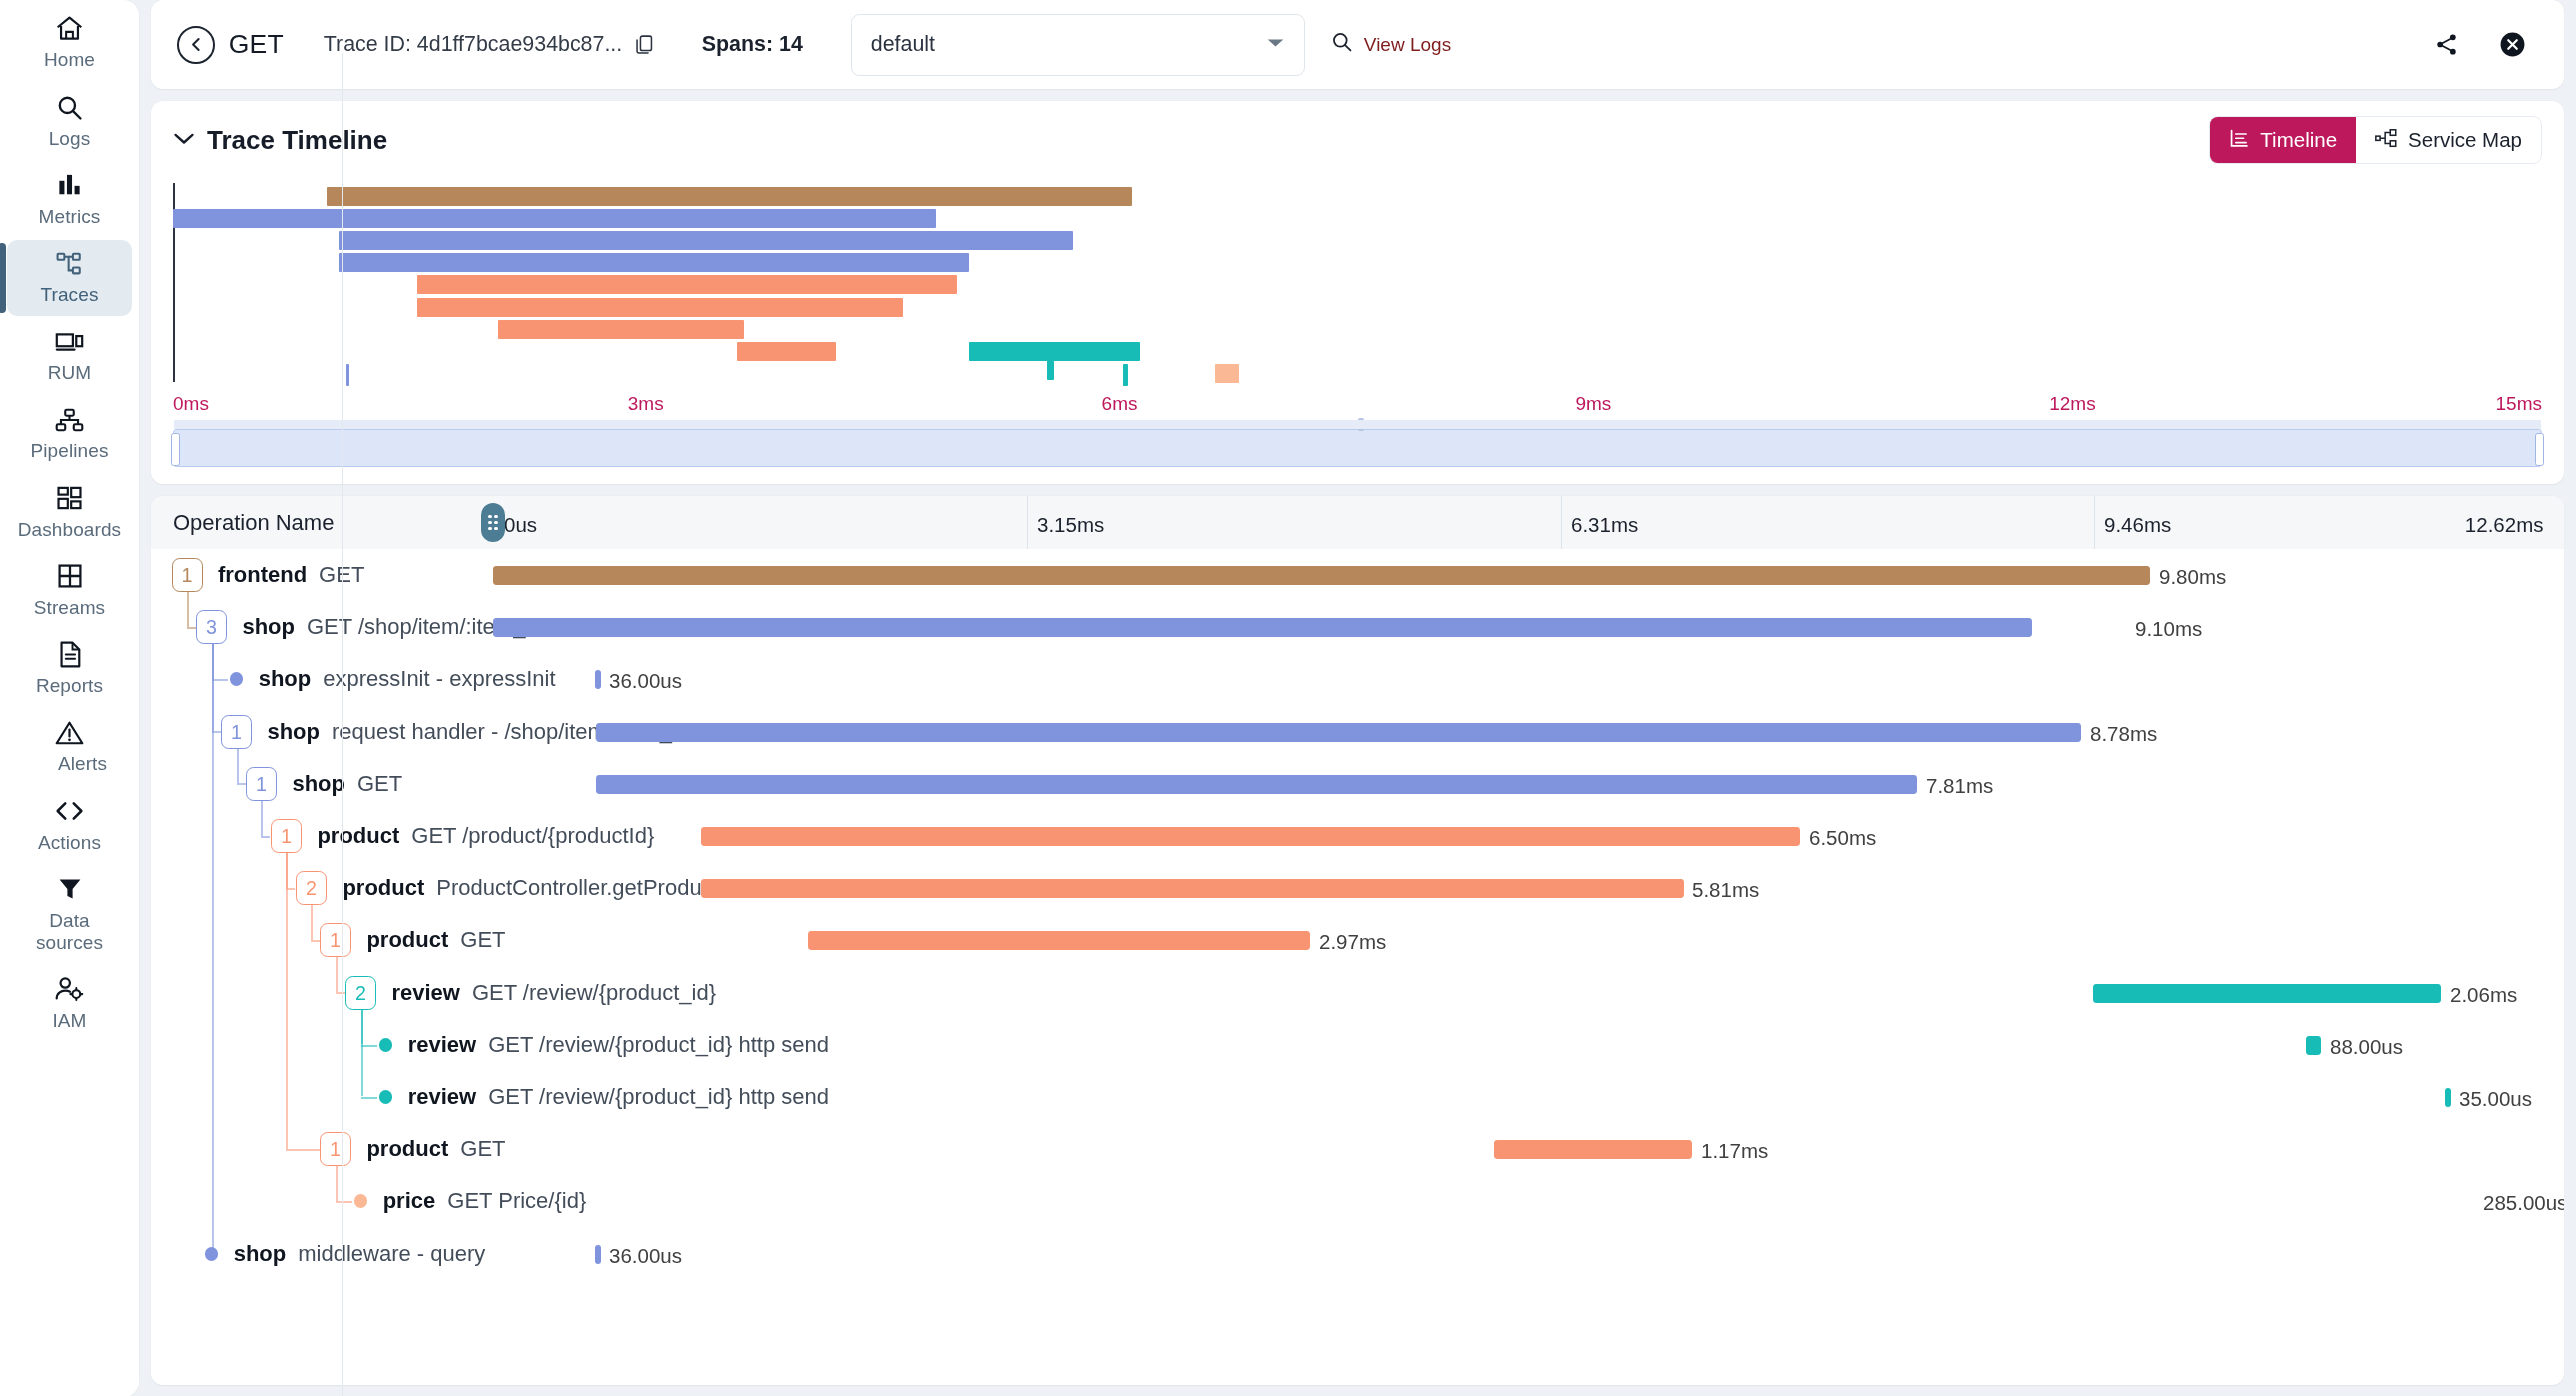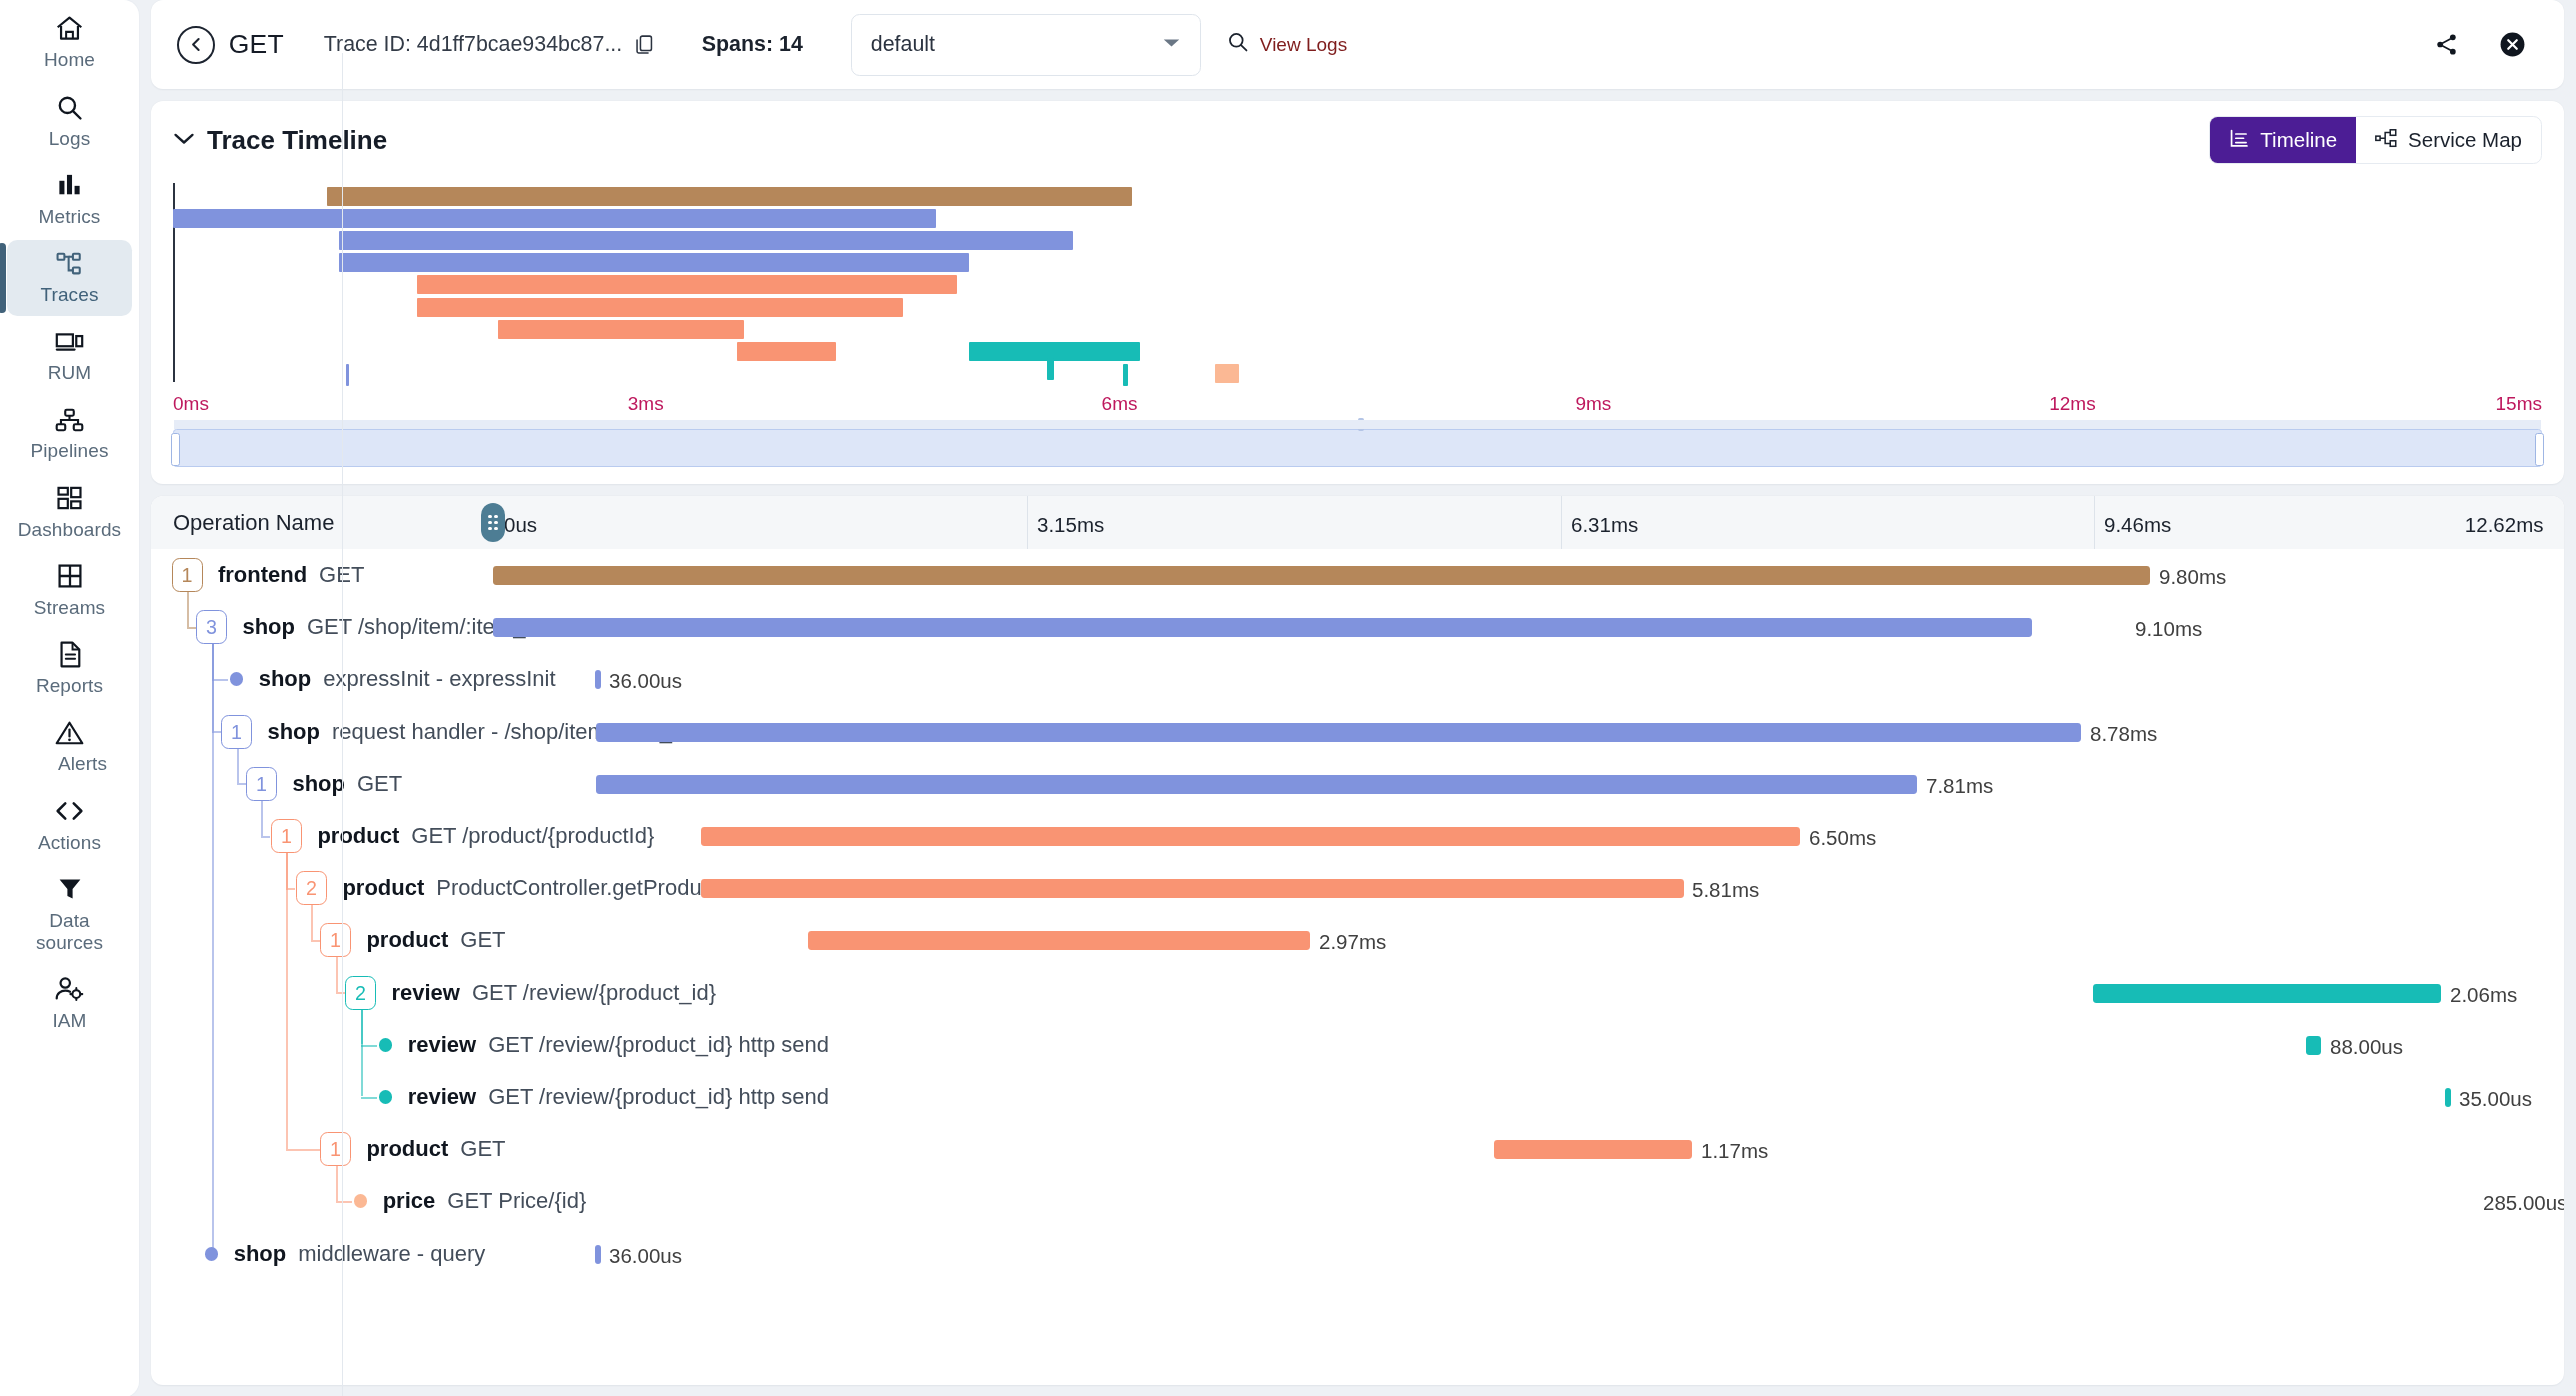--- a/index.html
+++ b/index.html
@@ -57,21 +57,21 @@
   .back-btn {
     width: 38px; height: 38px; border-radius: 50%;
     border: 2.1px solid #1d2430; display: flex; align-items: center; justify-content: center;
     cursor: pointer; flex: 0 0 auto;
   }
   .method-title { font-size: 26.5px; color: #151b26; margin-left: 13.7px; letter-spacing: 0.2px; }
   .trace-id { font-size: 21.4px; color: #333b47; margin-left: 40px; white-space: nowrap; }
   .copy-btn { margin-left: 12px; cursor: pointer; display: flex; align-items: center; }
   .spans-count { font-size: 21.4px; color: #1b222d; margin-left: 47px; white-space: nowrap; font-weight: 600; }
   .select-box {
-    margin-left: 48px; width: 350px; height: 62px;
+    margin-left: 48px; width: 454px; height: 62px;
     border: 1.3px solid #dfe5ec; border-radius: 8.6px; background: #fff;
     display: flex; align-items: center; padding: 0 19px; cursor: pointer;
   }
   .select-box .sel-val { font-size: 21.4px; color: #2b3340; flex: 1; }
   .view-logs { margin-left: 26px; display: flex; align-items: center; gap: 11px; cursor: pointer; }
   .view-logs span { font-size: 19px; color: #7f1d1d; }
   .topbar-right { margin-left: auto; display: flex; align-items: center; gap: 0; }
   .search-box {
     width: 257px; height: 58px; border: 1.3px solid #e2e8ee; border-radius: 8.6px;
     display: flex; align-items: center; padding: 0 19px; background: #fff;
@@ -84,21 +84,21 @@
   .icon-btn { width: 51px; height: 51px; display: flex; align-items: center; justify-content: center; cursor: pointer; margin-left: 15.4px; }
 
   
   .panel { background: #fff; border-radius: 12px; box-shadow: 0 0.9px 1.7px rgba(16,30,54,.06); }
   .overview-panel { padding: 15.4px 22px 17px 22px; }
   .overview-head { display: flex; align-items: center; }
   .ov-title { display: flex; align-items: center; gap: 12px; cursor: pointer; }
   .ov-title .t { font-size: 26px; font-weight: 700; color: #161d28; }
   .seg { margin-left: auto; display: flex; background: #fff; border: 1.3px solid #e6ebf1; border-radius: 8.6px; overflow: hidden; height: 48px; }
   .seg-btn { display: flex; align-items: center; gap: 11px; padding: 0 19px; font-size: 20.5px; color: #1b222d; cursor: pointer; }
-  .seg-btn.active { background: #4c1d95; color: #fff; }
+  .seg-btn.active { background: #be185d; color: #fff; }
 
   
   .minimap { position: relative; height: 205px; margin-top: 19px; }
   .mm-axisline { position: absolute; left: 0; top: 0; width: 1.7px; height: 199px; background: #2b3340; }
   .mm-bar { position: absolute; height: 19px; border-radius: 0.9px; }
   .mm-ticks { position: relative; height: 29px; margin-top: 5.1px; }
   .mm-tick { position: absolute; font-size: 19px; color: #be185d; top: 0; }
   .mm-range {
     position: relative; height: 38px; margin-top: 6.8px;
     background: #dde6f8; border: 1.3px solid #b9cbef; border-radius: 3.4px;

